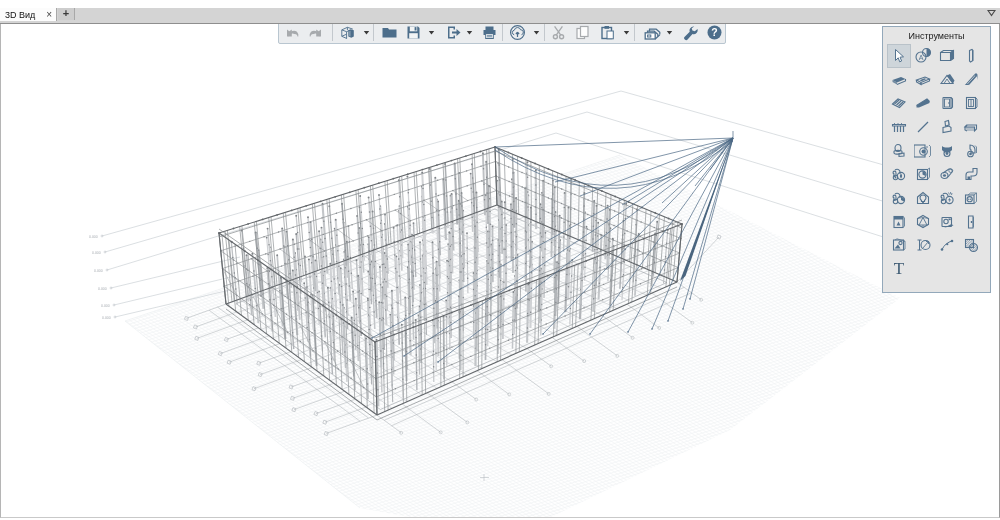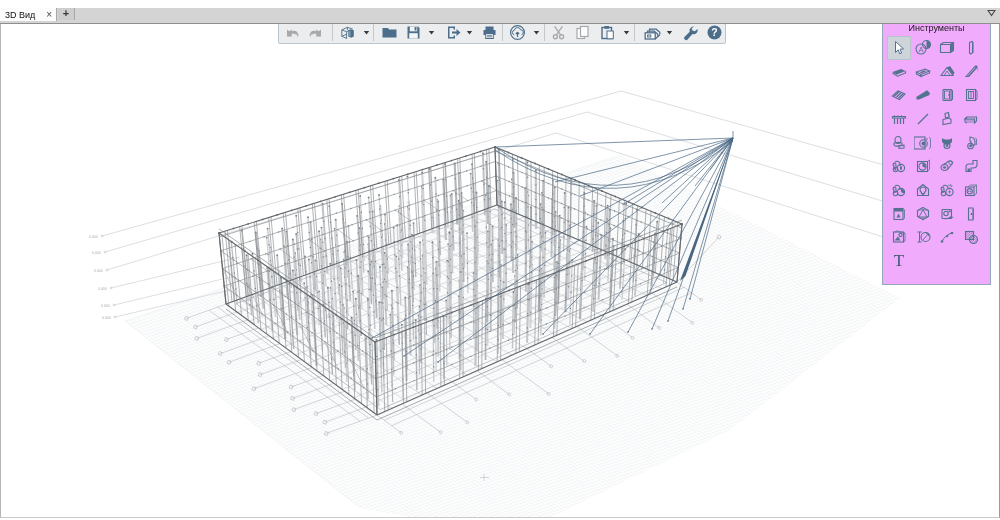--- a/index.html
+++ b/index.html
@@ -23,22 +23,22 @@
 #scene { position:absolute; left:-1px; top:-12px; }
 
 #toolbar { position:absolute; left:277px; top:6px; height:26px; width:448px;
   background:#ebedef; border:1px solid #b9c6d0; border-radius:2px; }
 .ti { position:absolute; top:4px; width:18px; height:18px;
   display:inline-flex; justify-content:center; align-items:center; }
 .ti svg { display:block; }
 .arr { position:absolute; top:11px; line-height:0; }
 .sep { position:absolute; top:4px; width:1px; height:18px; background:#c3c8cd; }
 
-#panel { position:absolute; left:881px; top:6px; width:109px; height:267px;
-  background:#f0abfc; border:1px solid #93a8ba; }
+#panel { position:absolute; left:881px; top:14px; width:109px; height:267px;
+  background:#e5e5e5; border:1px solid #93a8ba; }
 #panel h3 { font-size:9px; font-weight:normal; color:#1a1a1a; text-align:center;
   margin-top:4px; margin-bottom:3px; }
 #grid { display:grid; grid-template-columns:repeat(4,24px); grid-auto-rows:23.7px;
   padding-left:4px; }
 .cell { display:flex; align-items:center; justify-content:center; }
 .cell.sel { background:#ced5da; border:1px solid #b9c2c9; }
 .tt { font-family:"Liberation Serif", serif; font-size:17px; color:#3d5a73; }
 </style></head>
 <body>
 <div id="app">

